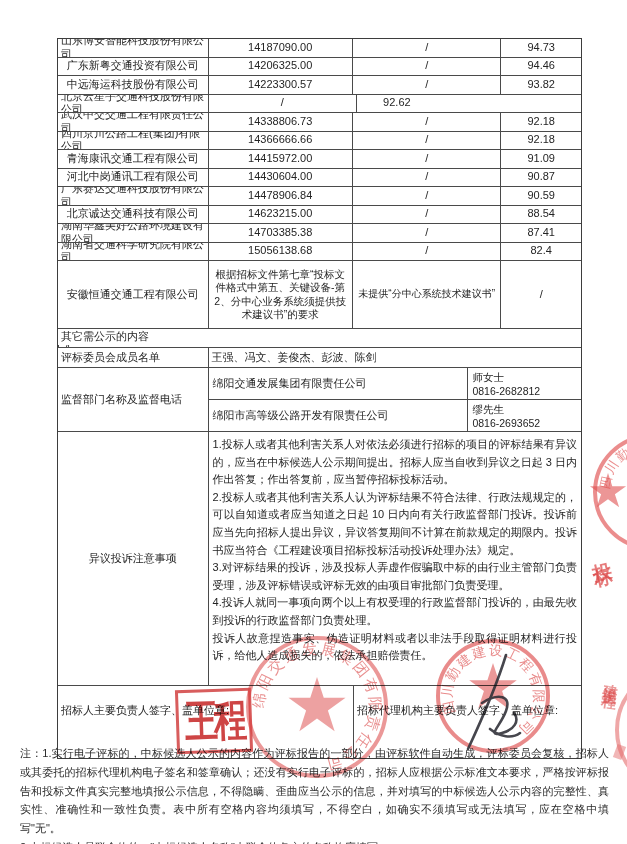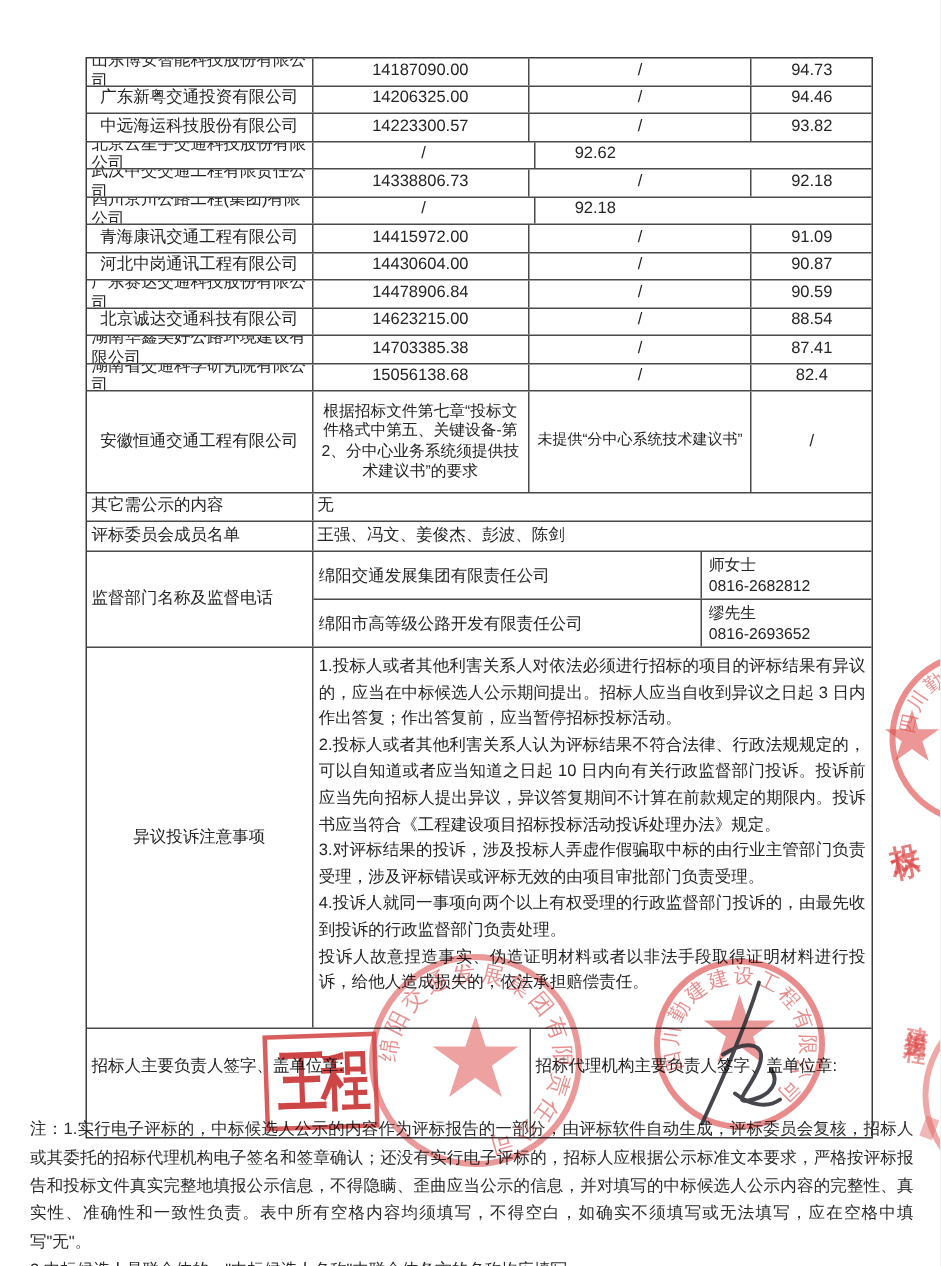--- a/index.html
+++ b/index.html
@@ -15,21 +15,21 @@
   .c1{width:28.6%;}
   .c2{width:27.6%;}
   .c3{width:28.4%;}
   .c4{width:15.4%;}
   .brow{height:17.5px;}
   .reject-row{height:67px;}
   .reject-row .c2{font-size:10.5px;text-align:center;padding:2px 4px;}
   .reject-row .c3{font-size:10px;white-space:nowrap;}
   .lrow .label{width:28.6%;justify-content:flex-start;text-align:left;}
   .lrow .val{flex:1;justify-content:flex-start;text-align:left;}
-  .r-other{height:18px;}
+  .r-other{height:18px;flex-direction:column;}
   .r-committee{height:19px;}
   .sup-row{height:63px;}
   .sup-right{flex:1;display:flex;flex-direction:column;border-left:1px solid #4a4a4a;}
   .sup-sub{flex:1;display:flex;}
   .sup-sub + .sup-sub{border-top:1px solid #4a4a4a;gap:40px;}
   .sup-name{flex:1;display:flex;align-items:center;padding:1px 4px;font-size:11px;}
   .sup-contact{width:30.5%;border-left:1px solid #4a4a4a;display:flex;flex-direction:column;
                justify-content:center;padding:1px 4px;font-size:10.5px;line-height:14px;box-sizing:border-box;}
   .complaint-row{height:253px;}
   .complaint-row .label{align-items:center;}
@@ -90,20 +90,21 @@
           <div class="cell c4">92.62</div>
         </div>
         <div class="row brow">
           <div class="cell c1">武汉中交交通工程有限责任公司</div>
           <div class="cell c2">14338806.73</div>
           <div class="cell c3">/</div>
           <div class="cell c4">92.18</div>
         </div>
         <div class="row brow">
           <div class="cell c1">四川京川公路工程(集团)有限公司</div>
+          <div class="cell c2">14366666.66</div>
           <div class="cell c3">/</div>
           <div class="cell c4">92.18</div>
         </div>
         <div class="row brow">
           <div class="cell c1">青海康讯交通工程有限公司</div>
           <div class="cell c2">14415972.00</div>
           <div class="cell c3">/</div>
           <div class="cell c4">91.09</div>
         </div>
         <div class="row brow">

